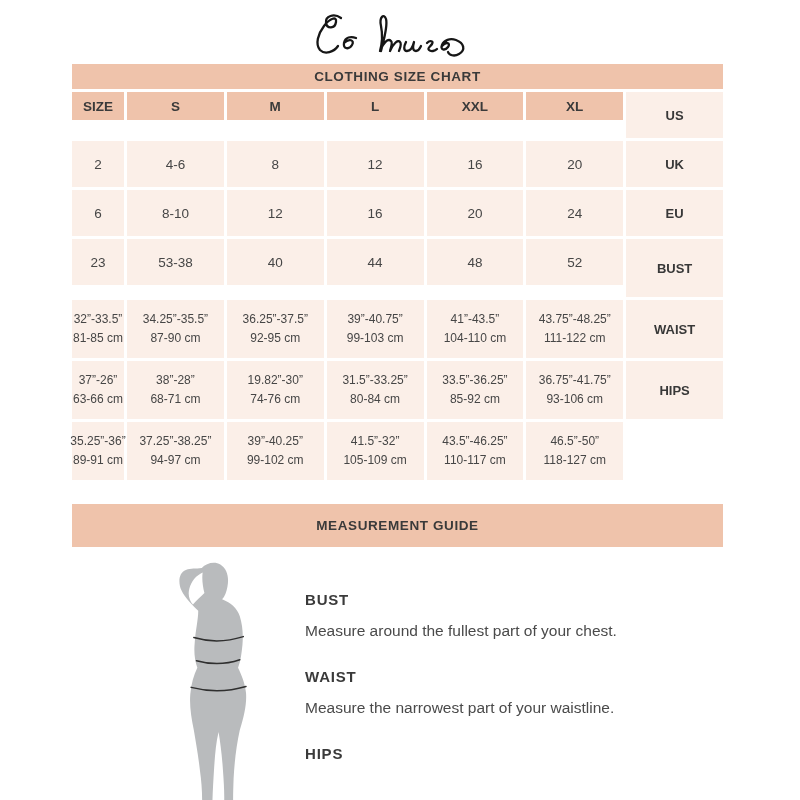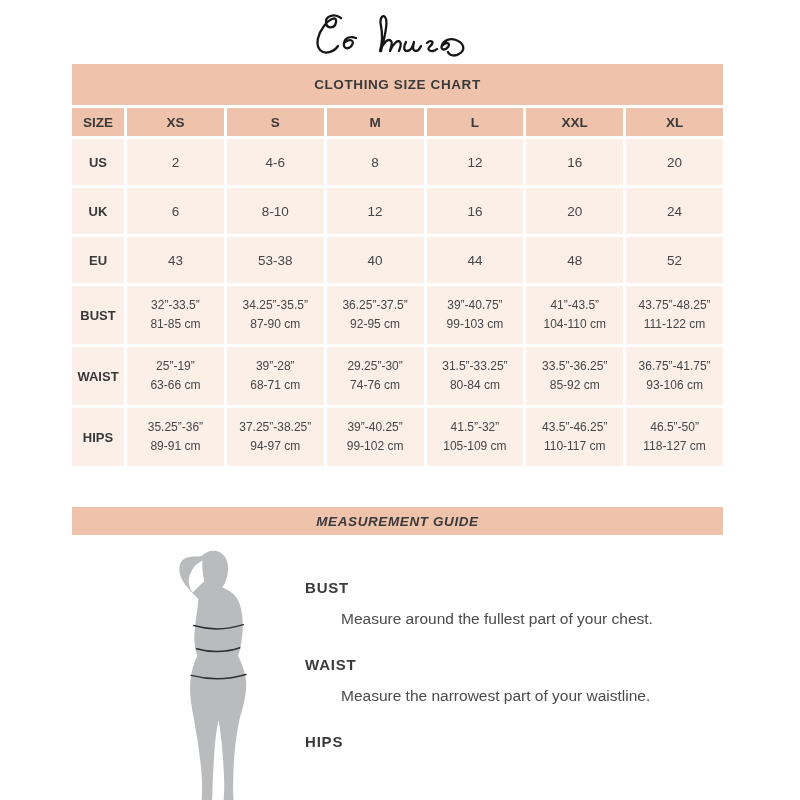--- a/index.html
+++ b/index.html
@@ -12,41 +12,41 @@
   }
   html,body{width:800px;height:800px;margin:0;padding:0;overflow:hidden;background:#ffffff;}
   body{font-family:"Liberation Sans",sans-serif;color:var(--txt);}
   .page{padding:0 77px 0 72px;}
   .sr-only{position:absolute;width:1px;height:1px;overflow:hidden;clip:rect(0 0 0 0);white-space:nowrap;}
 
   
   .logo-wrap{display:flex;justify-content:center;align-items:center;margin:10px 0 2px 0;height:52px;}
 
   
-  .band{background:var(--band);height:41px;display:flex;align-items:center;justify-content:center;
+  .band{background:var(--band);height:25px;display:flex;align-items:center;justify-content:center;
         font-weight:bold;font-size:13.5px;letter-spacing:.6px;color:#3a3a3a;}
-  .band.guide-band{margin-top:41px;height:28px;font-style:italic;}
+  .band.guide-band{margin-top:24px;height:43px;}
 
   
   .grid{display:grid;grid-template-columns:52px repeat(6,1fr);gap:3px;margin-top:3px;}
   .cell{display:flex;flex-direction:column;align-items:center;justify-content:center;
         background:var(--cellbg);font-size:13.5px;color:#464646;text-align:center;}
   .cell.head{background:var(--band);font-weight:bold;color:#3a3a3a;height:28px;}
   .cell.rowlab{font-weight:bold;color:#383838;font-size:13px;}
   .cell.h-conv{height:46px;}
   .cell.h-meas{height:58px;}
   .meas-line{font-size:12px;line-height:19px;color:#464646;}
 
   
   .guide-body{display:flex;align-items:flex-start;padding-left:82px;}
   .silhouette-box{margin-top:14px;flex:0 0 auto;}
   .guide-text{margin-top:44px;margin-left:36px;width:382px;}
   .guide-item{margin-bottom:24px;}
   .guide-label{font-weight:bold;font-size:15px;letter-spacing:.8px;color:#3a3a3a;margin-bottom:9px;}
-  .guide-desc{font-size:15.5px;line-height:27px;color:var(--body-txt);margin-left:36px;}
+  .guide-desc{font-size:15.5px;line-height:27px;color:var(--body-txt);}
 </style>
 </head>
 <body>
 
 <div class="page">
 
   <div class="logo-wrap">
     <svg width="190" height="50" viewBox="0 0 190 50">
       <g stroke="#161616" stroke-width="2.3" fill="none" stroke-linecap="round" stroke-linejoin="round">
         <path d="M 38 7 C 31 2 22 5 23 12 C 24 18 32 18 33 11 C 34 5 27 7 21 15 C 15 23 12 33 17 39 C 22 44 31 41 35 35"></path>
@@ -57,42 +57,41 @@
         <path d="M 139 35 C 143 30 148 32 145 36 C 142 40 137 39 139 34 C 141 29 147 27 153 29 C 161 32 163 39 156 43 C 151 46 146 44 145 41"></path>
       </g>
     </svg>
     <span class="sr-only">Le Muse</span>
   </div>
 
   <section>
     <div class="band">CLOTHING SIZE CHART</div>
     <div class="grid" id="size-grid">
         <div class="cell head">SIZE</div>
-        <div class="cell head">XS</div>
         <div class="cell head">S</div>
         <div class="cell head">M</div>
         <div class="cell head">L</div>
         <div class="cell head">XXL</div>
         <div class="cell head">XL</div>
         <div class="cell rowlab h-conv">US</div>
         <div class="cell h-conv">2</div>
         <div class="cell h-conv">4-6</div>
         <div class="cell h-conv">8</div>
         <div class="cell h-conv">12</div>
         <div class="cell h-conv">16</div>
         <div class="cell h-conv">20</div>
         <div class="cell rowlab h-conv">UK</div>
         <div class="cell h-conv">6</div>
         <div class="cell h-conv">8-10</div>
         <div class="cell h-conv">12</div>
         <div class="cell h-conv">16</div>
         <div class="cell h-conv">20</div>
         <div class="cell h-conv">24</div>
         <div class="cell rowlab h-conv">EU</div>
-        <div class="cell h-conv">43</div>
+        <div class="cell h-conv">23</div>
         <div class="cell h-conv">53-38</div>
         <div class="cell h-conv">40</div>
         <div class="cell h-conv">44</div>
         <div class="cell h-conv">48</div>
         <div class="cell h-conv">52</div>
         <div class="cell rowlab h-meas">BUST</div>
         <div class="cell h-meas">
           <span class="meas-line">32”-33.5”</span>
           <span class="meas-line">81-85 cm</span>
         </div>
@@ -111,29 +110,29 @@
         <div class="cell h-meas">
           <span class="meas-line">41”-43.5”</span>
           <span class="meas-line">104-110 cm</span>
         </div>
         <div class="cell h-meas">
           <span class="meas-line">43.75”-48.25”</span>
           <span class="meas-line">111-122 cm</span>
         </div>
         <div class="cell rowlab h-meas">WAIST</div>
         <div class="cell h-meas">
-          <span class="meas-line">25”-19”</span>
+          <span class="meas-line">37”-26”</span>
           <span class="meas-line">63-66 cm</span>
         </div>
         <div class="cell h-meas">
-          <span class="meas-line">39”-28”</span>
+          <span class="meas-line">38”-28”</span>
           <span class="meas-line">68-71 cm</span>
         </div>
         <div class="cell h-meas">
-          <span class="meas-line">29.25”-30”</span>
+          <span class="meas-line">19.82”-30”</span>
           <span class="meas-line">74-76 cm</span>
         </div>
         <div class="cell h-meas">
           <span class="meas-line">31.5”-33.25”</span>
           <span class="meas-line">80-84 cm</span>
         </div>
         <div class="cell h-meas">
           <span class="meas-line">33.5”-36.25”</span>
           <span class="meas-line">85-92 cm</span>
         </div>

